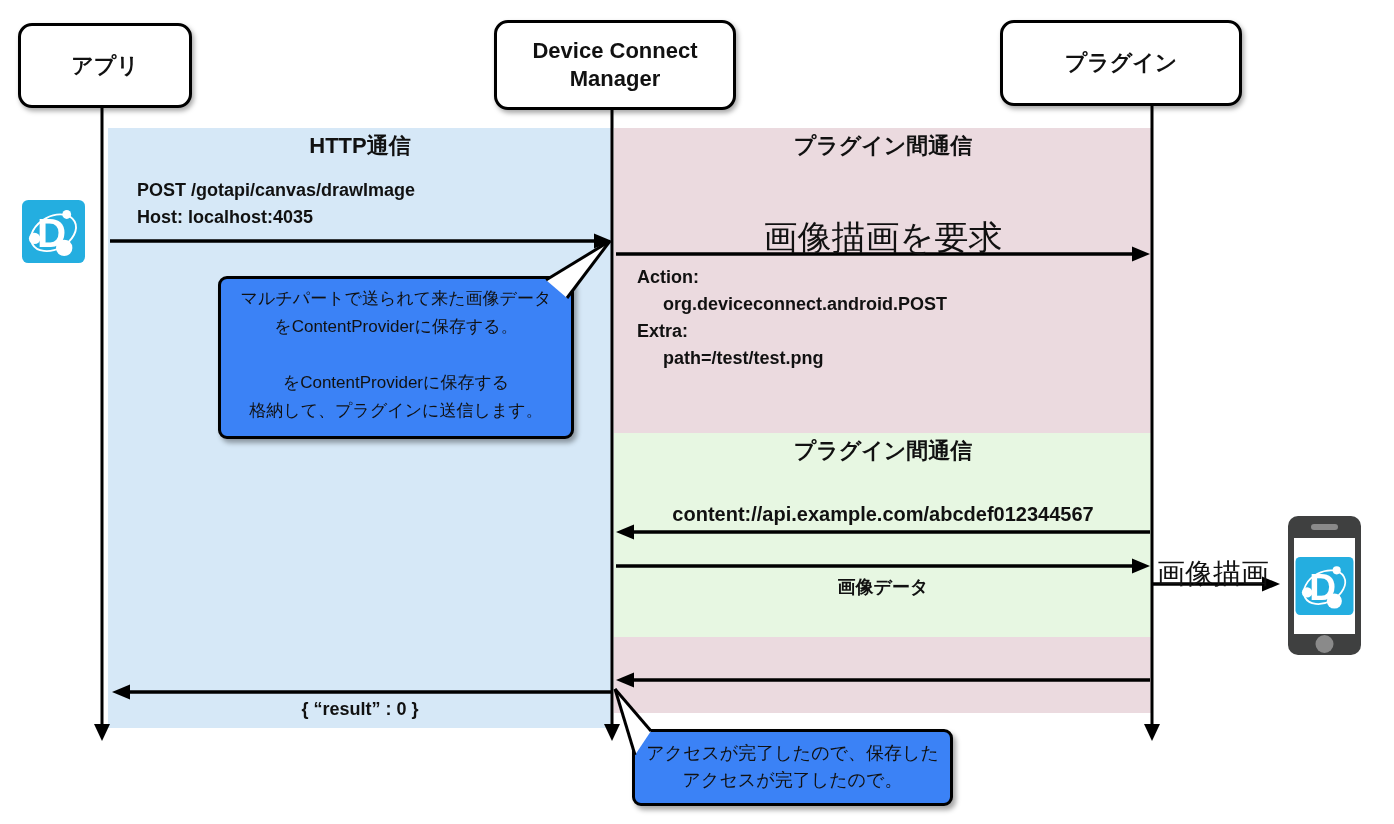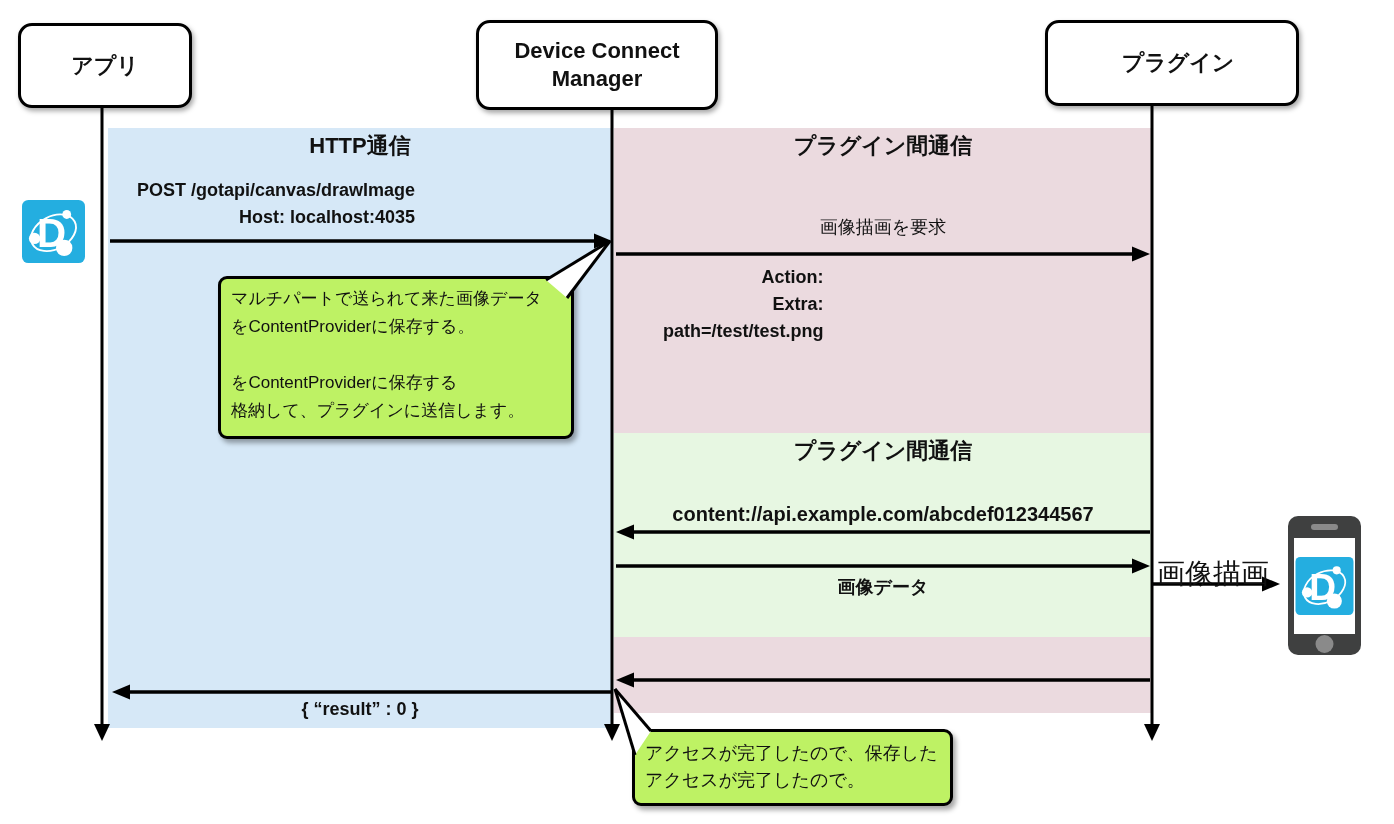--- a/index.html
+++ b/index.html
@@ -8,25 +8,26 @@
     font-family:"Liberation Sans","DejaVu Sans",sans-serif;color:#111;
   }
   .region{position:absolute;z-index:1;}
   .region-header{position:absolute;z-index:6;font-weight:bold;font-size:22px;text-align:center;}
   .actor-box{
     position:absolute;z-index:6;background:#fff;border:3px solid #000;border-radius:14px;
     box-shadow:2px 3px 5px rgba(0,0,0,.35);display:flex;flex-direction:column;
     align-items:center;justify-content:center;font-weight:bold;font-size:22px;line-height:28px;text-align:center;
   }
   .label{position:absolute;z-index:6;}
-  .msg-label{font-weight:bold;font-size:18px;text-align:right;}
+  .msg-label{font-weight:bold;font-size:18px;}
   .centered{text-align:center;}
   .bubble{
-    position:absolute;z-index:4;background:#bef264;border:3px solid #000;border-radius:9px;
+    position:absolute;z-index:4;background:#3b82f6;border:3px solid #000;border-radius:9px;
     box-shadow:3px 4px 5px rgba(0,0,0,.35);
+    text-align:center;
   }
   .bubble-line{min-height:28px;}
   #overlay{position:absolute;left:0;top:0;z-index:5;pointer-events:none;}
   .icon-wrap{position:absolute;z-index:6;}
 </style>
 </head>
 <body>
 
 <div id="canvas">
 
@@ -103,41 +104,42 @@
     </g>
     <g>
       <line x1="612" y1="692" x2="129" y2="692" stroke="#000" stroke-width="3.5"></line>
       <polygon points="130,684.5 130,699.5 112,692" fill="#000"></polygon>
     </g>
   </svg>
 
   <div class="actor-box" style="left:18px;top:23px;width:168px;height:79px;">
     <span>アプリ</span>
   </div>
-  <div class="actor-box" style="left:476px;top:20px;width:236px;height:84px;">
+  <div class="actor-box" style="left:494px;top:20px;width:236px;height:84px;">
     <span>Device Connect</span>
     <span>Manager</span>
   </div>
-  <div class="actor-box" style="left:1045px;top:20px;width:236px;height:80px;padding-left:12px;">
+  <div class="actor-box" style="left:1000px;top:20px;width:236px;height:80px;">
     <span>プラグイン</span>
   </div>
 
   <div class="region-header" style="left:108px;top:131px;width:504px;">HTTP通信</div>
   <div class="region-header" style="left:614px;top:131px;width:538px;">プラグイン間通信</div>
   <div class="region-header" style="left:614px;top:436px;width:538px;">プラグイン間通信</div>
 
   <div class="label msg-label" style="left:137px;top:177px;line-height:27px;">
     <div>POST /gotapi/canvas/drawImage</div>
     <div>Host: localhost:4035</div>
   </div>
 
-  <div class="label centered" style="left:614px;top:215px;width:538px;font-size:18px;">画像描画を要求</div>
+  <div class="label centered" style="left:614px;top:215px;width:538px;font-size:34px;">画像描画を要求</div>
 
   <div class="label msg-label" style="left:637px;top:264px;line-height:27px;">
     <div>Action:</div>
+    <div style="padding-left:26px;">org.deviceconnect.android.POST</div>
     <div>Extra:</div>
     <div style="padding-left:26px;">path=/test/test.png</div>
   </div>
 
   <div class="label msg-label centered" style="left:614px;top:503px;width:538px;font-size:20px;">content://api.example.com/abcdef012344567</div>
 
   <div class="label msg-label centered" style="left:614px;top:575px;width:538px;">画像データ</div>
 
   <div class="label centered" style="left:1156px;top:555px;width:114px;font-size:28px;">画像描画</div>
 

